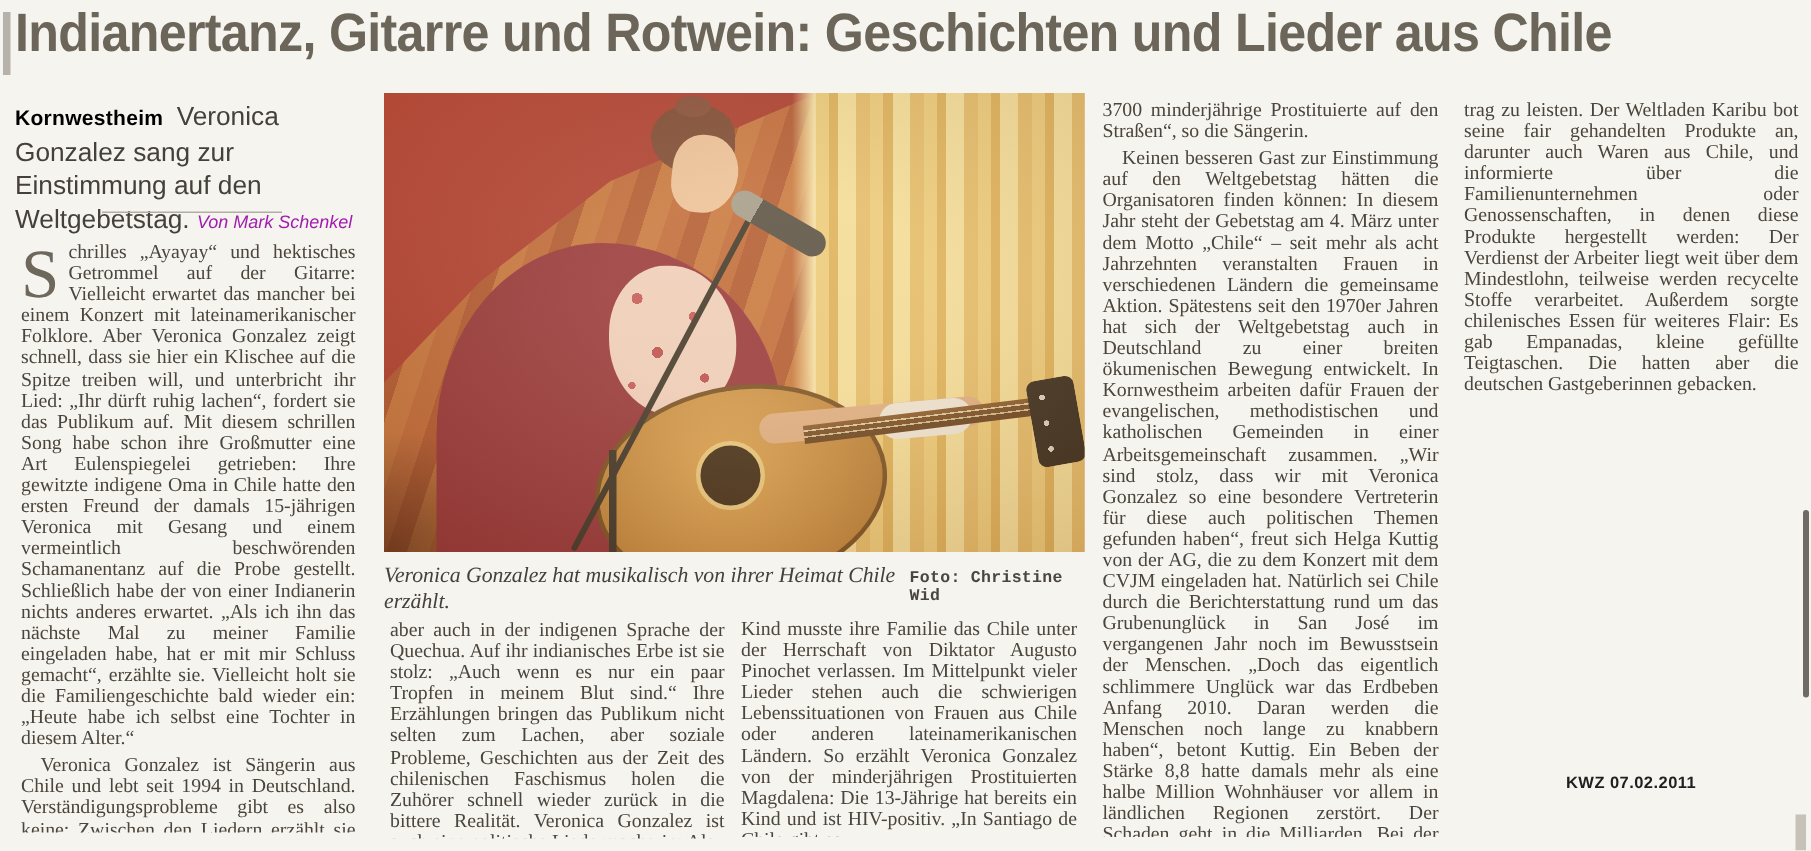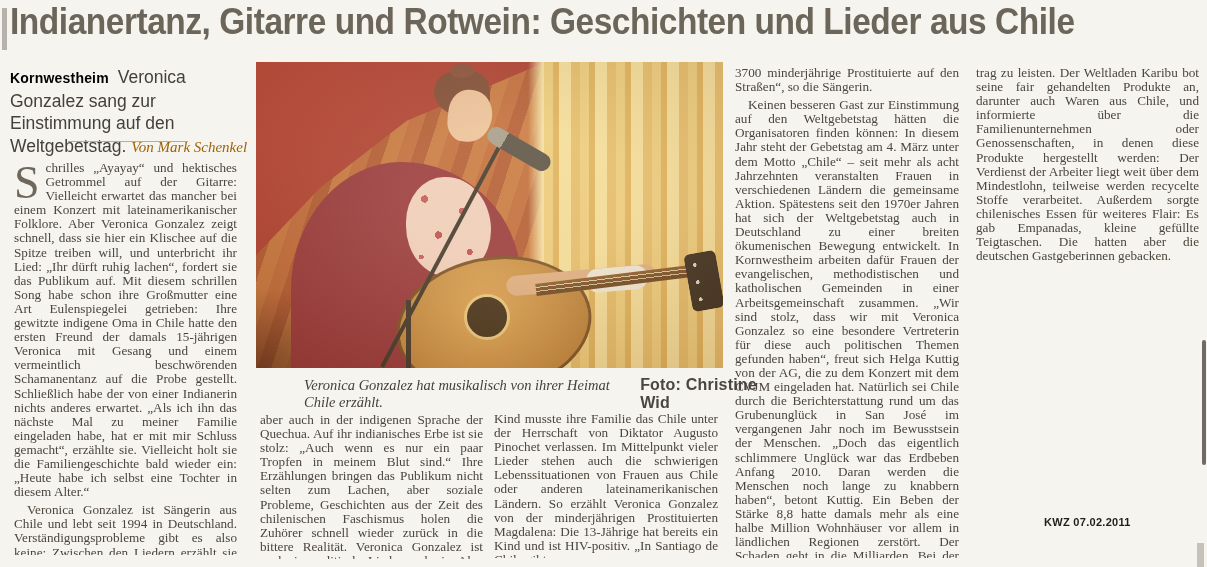--- a/index.html
+++ b/index.html
@@ -18,21 +18,21 @@
     white-space:nowrap; transform:scaleX(.93); transform-origin:left center;
   }
 
   
   .standfirst {
     position:absolute; left:10px; top:66px; width:238px;
     font-family:"Liberation Sans", sans-serif;
     font-size:17.5px; line-height:22.5px; color:#45403a;
   }
   .sf-location { font-weight:700; font-size:14px; letter-spacing:.2px; color:#000000; margin-right:4px;text-align:right; }
-  .sf-byline { font-family:Liberation Serif, serif; font-style:italic; font-size:15px; color:#a16207; }
+  .sf-byline { font-family:Liberation Sans, sans-serif; font-style:italic; font-size:12px; color:#a21caf; }
   .sf-divider { position:absolute; left:68px; top:141px; width:120px; height:1px; background:#b3aea5; }
 
   
   .col {
     position:absolute; width:231px; color:#4b453c;
     font-size:13.2px; line-height:14.1px; text-align:justify; overflow:hidden;
   }
   .col p { margin:4px; }
   .col .indent { text-indent:13px; }
   .col1 { left:10px;  top:157px; height:398px; }
@@ -94,23 +94,23 @@
     transform:rotate(-62deg); transform-origin:0 50%; border-radius:2px; }
   .ph-mic { left:228px; top:78px; width:70px; height:18px; border-radius:9px;
     background:linear-gradient(90deg,#9b958c 0 26%,#45403b 26%); transform:rotate(30deg); }
   .ph-wash { inset:0;
     background:
       linear-gradient(180deg,rgba(248,226,168,.10),rgba(214,160,90,.12)),
       radial-gradient(ellipse at 55% 45%,rgba(255,244,210,.14) 30%,rgba(92,45,16,.16) 100%); }
 
   
   .caption-row { position:absolute; left:256px; top:376px; width:467px;
-    display:flex; justify-content:space-between; align-items:baseline;margin-left:48px; }
+    display:flex; justify-content:space-between; align-items:baseline; }
   .caption { font-style:italic; font-size:14.5px; color:#45403a; }
-  .credit { font-family:Liberation Sans, sans-serif; font-weight:700; font-size:16px;
+  .credit { font-family:Liberation Mono, monospace; font-weight:700; font-size:11px;
     color:#4a4540; letter-spacing:.2px; }
 
   
   .stamp { position:absolute; left:1044px; top:516px;
     font-family:"Liberation Sans", sans-serif; font-weight:700; font-size:11px;
     color:#1f1f1f; letter-spacing:.3px; }
   .edge-left  { position:absolute; left:2px;    top:8px;   width:5px; height:42px;  background:#b6b2aa; }
   .edge-right { position:absolute; left:1202px; top:340px; width:4px; height:125px; background:#57524b; border-radius:2px; opacity:.85; }
   .smudge-br  { position:absolute; left:1197px; top:543px; width:7px; height:24px;  background:#c6c2ba; }
 </style>

